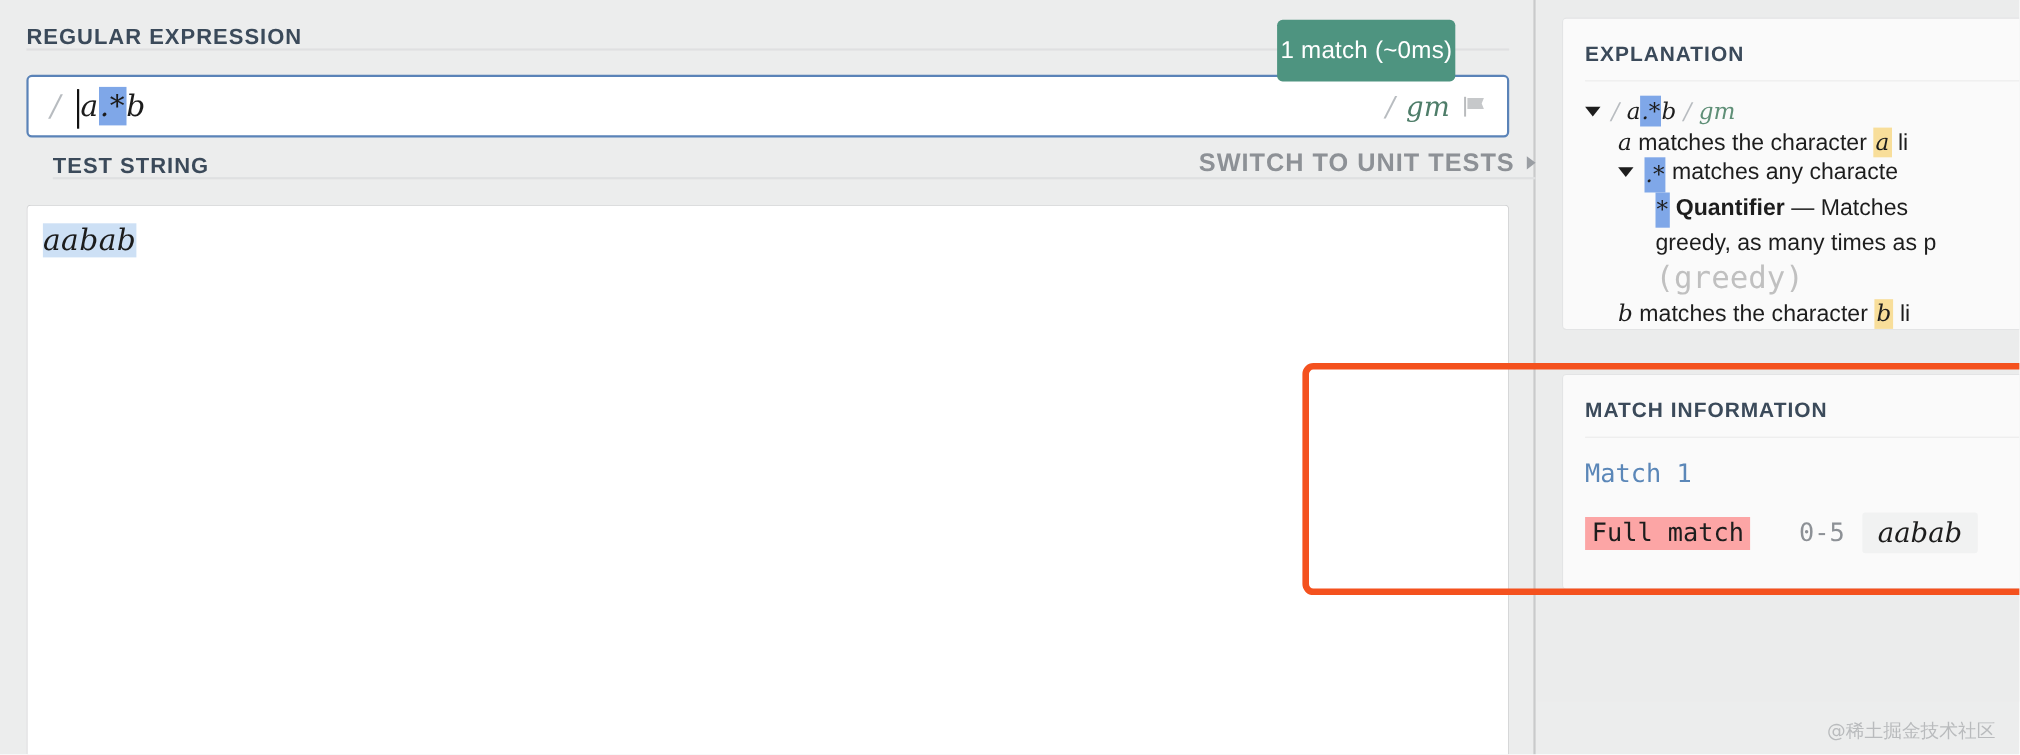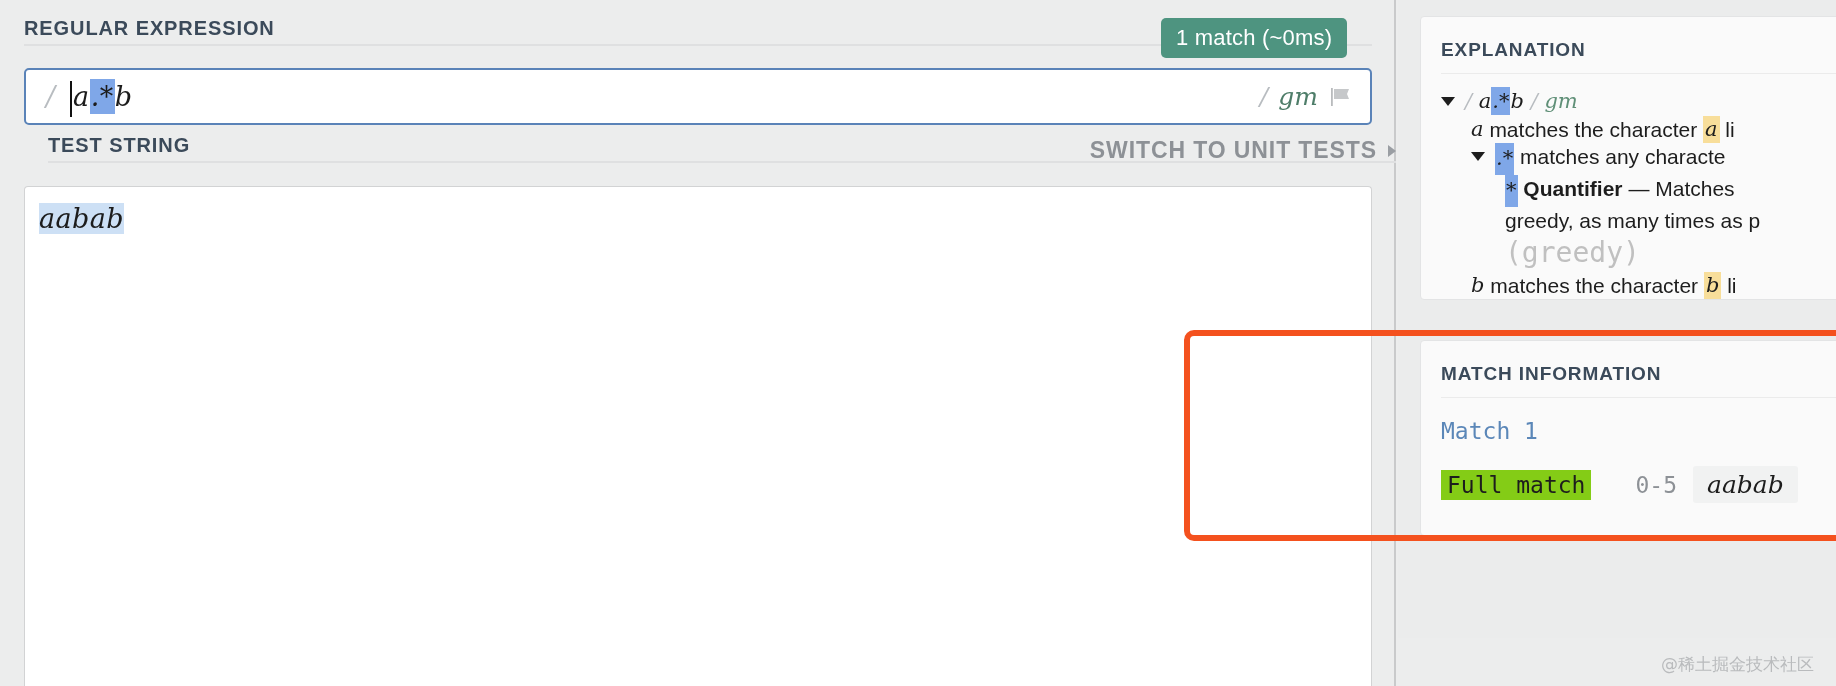--- a/index.html
+++ b/index.html
@@ -29,21 +29,21 @@
     position: absolute;
     left: 24px; top: 0;
     width: 1348px; height: 686px;
   }
 
   .section-head {
     position: relative;
     height: 44px;
     border-bottom: 2px solid #dfe0e1;
     display: flex;
-    align-items: flex-start;
+    align-items: flex-end;
     justify-content: space-between;
   }
   .section-title {
     font-size: 20px;
     font-weight: bold;
     letter-spacing: 0.9px;
     color: #3b4a5a;
     line-height: 1;
     padding-top: 18px;
   }
@@ -63,22 +63,22 @@
     border-left: 8px solid #9a9ea3;
     border-top: 6px solid transparent;
     border-bottom: 6px solid transparent;
     display: inline-block;
   }
 
   
   #match-badge {
     position: absolute;
     left: 1161px; top: 18px;
-    height: 40px;
-    padding: 0 15px;
+    height: 56px;
+    padding: 0 3px;
     background: #4e9480;
     color: #ffffff;
     border-radius: 5px;
     font-size: 22px;
     display: flex;
     align-items: center;
     white-space: nowrap;
     letter-spacing: 0.2px;
     z-index: 5;
   }
@@ -234,21 +234,21 @@
     display: flex;
     align-items: center;
     gap: 16px;
     padding-top: 22px;
     white-space: nowrap;
   }
   .chip-full {
     font-family: "DejaVu Sans Mono", monospace;
     font-size: 23px;
     color: #1d1d1d;
-    background: #84cc16;
+    background: #fca5a5;
     padding: 2px 6px;
   }
   .chip-range {
     font-family: "DejaVu Sans Mono", monospace;
     font-size: 23px;
     color: #8d9196;
     margin-left: 28px;
   }
   .chip-text {
     font-family: "DejaVu Serif", serif;

